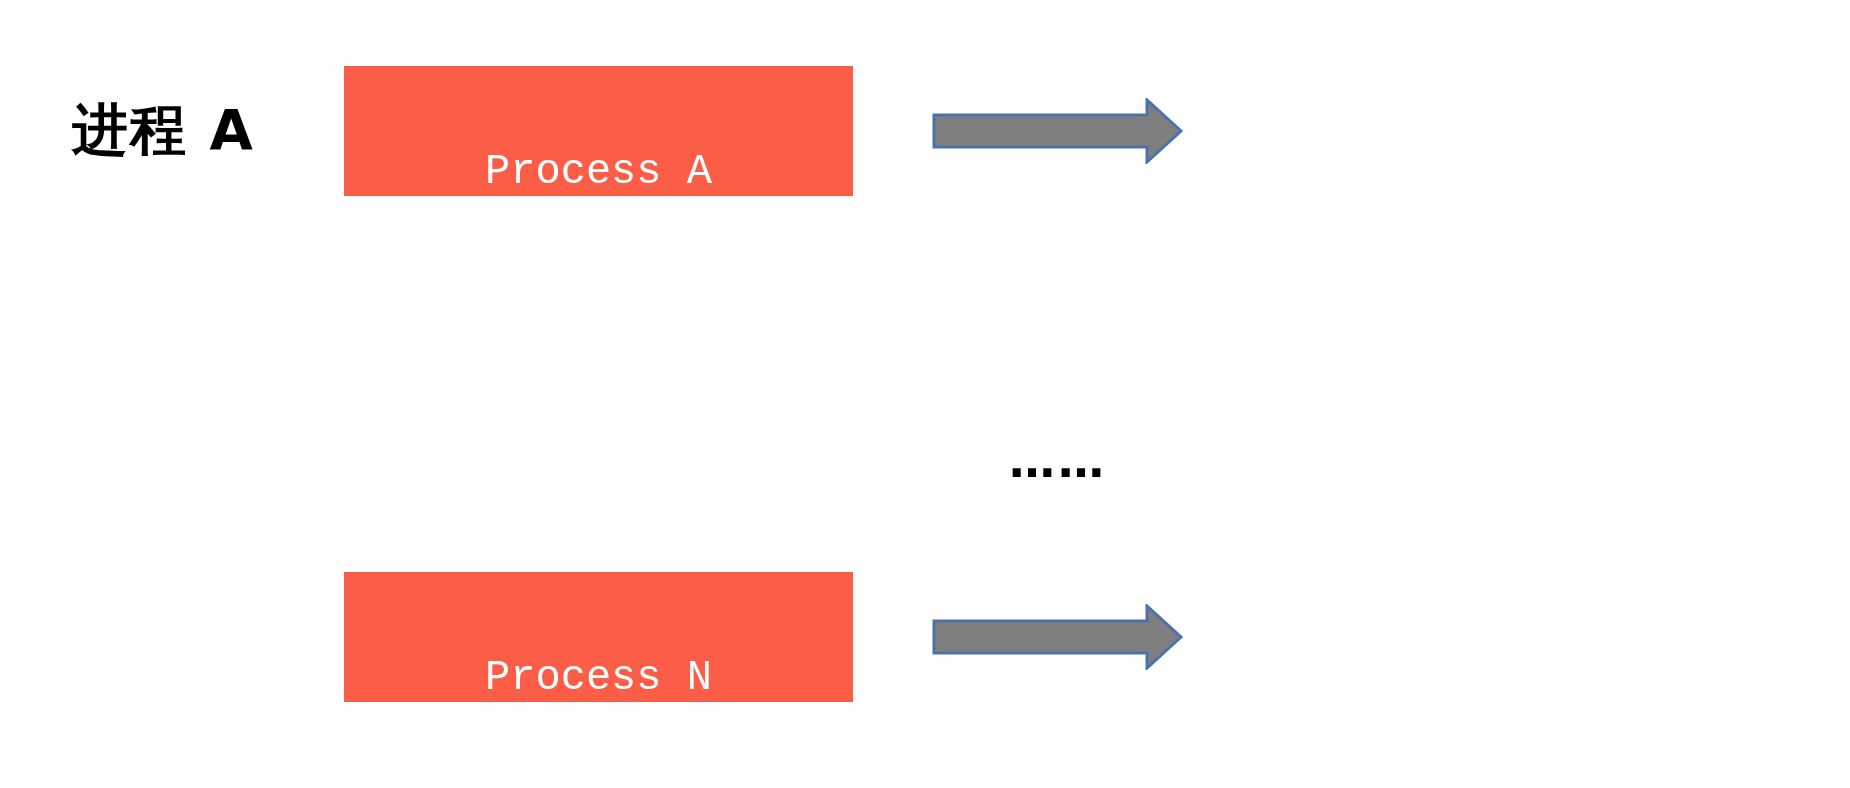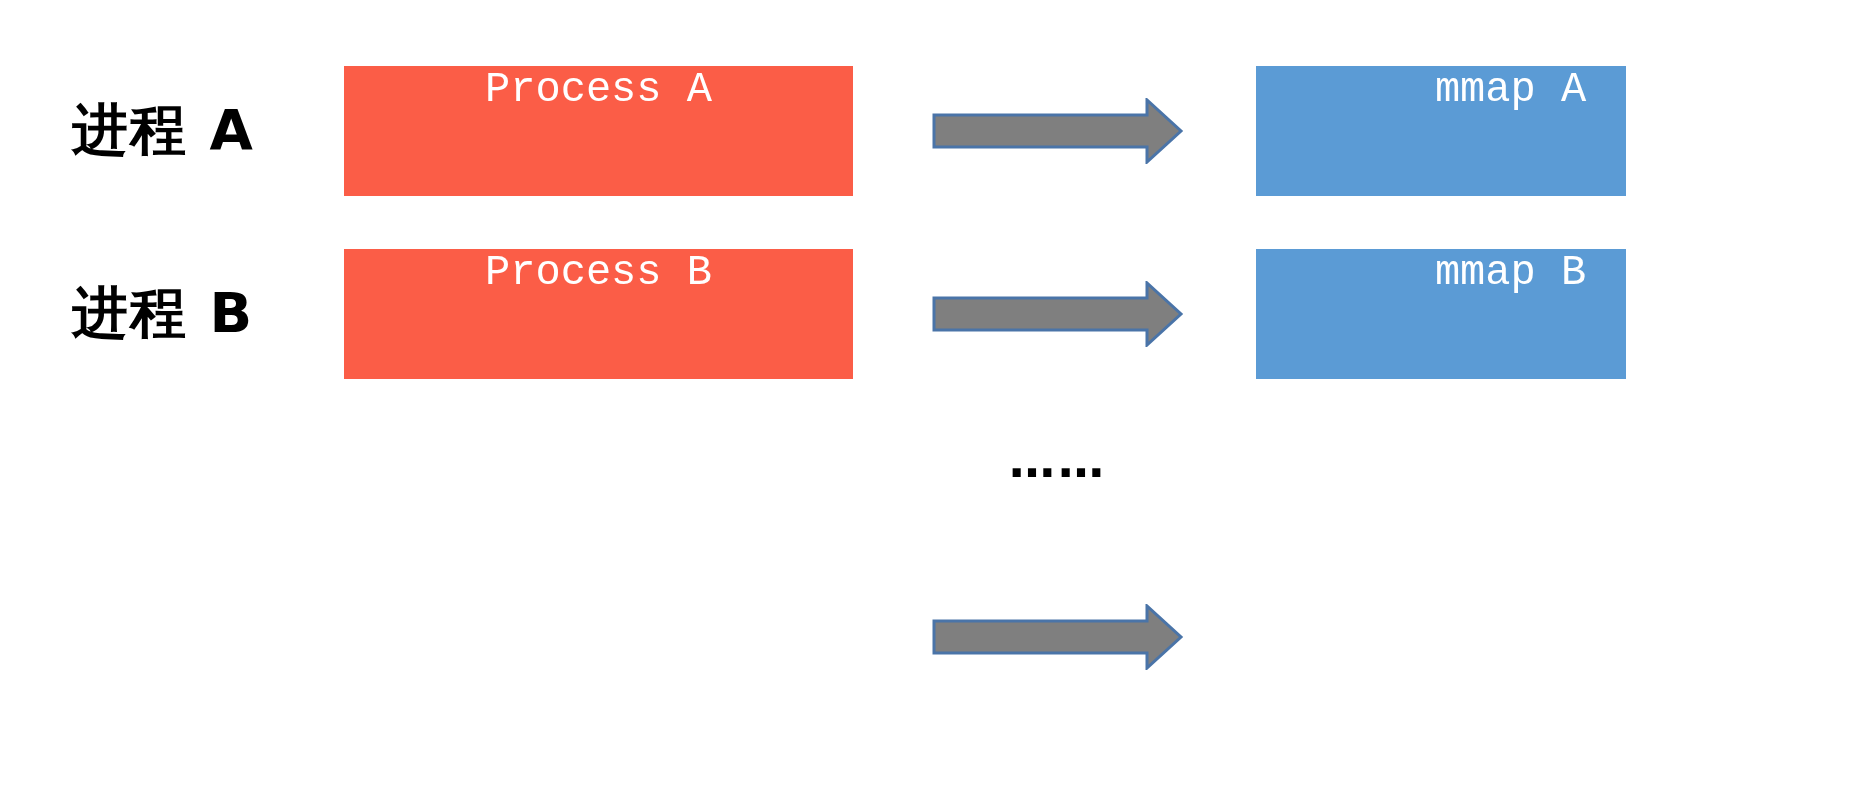--- a/index.html
+++ b/index.html
@@ -37,21 +37,21 @@
     color: var(--label-text, #000000);
     letter-spacing: 2px;
     white-space: nowrap;
   }
   .box {
     position: absolute;
     top: 0;
     height: 130px;
     width: 509px;
     display: flex;
-    align-items: flex-start;
+    align-items: flex-end;
     justify-content: center;
     color: var(--box-text, #ffffff);
     font-family: "Liberation Mono", "DejaVu Sans Mono", monospace;
     font-size: 42px;
     white-space: nowrap;
   }
   .process-box {
     left: 344px;
     background: var(--process-box, #fb5d47);
   }
@@ -94,43 +94,29 @@
   <div class="row row-a">
     <div class="row-label">进程 A</div>
     <div class="box process-box">
       <span>Process A</span>
     </div>
     <div class="arrow-wrap">
       <svg width="252" height="66" viewBox="0 0 252 66" aria-hidden="true">
         <polygon class="arrow-shape" points="2,17 215,17 215,2 249,33 215,64 215,49 2,49"></polygon>
       </svg>
     </div>
-    <div class="box mmap-box">
-      <span>mmap A</span>
-    </div>
   </div>
 
-  <div class="row row-b">
-    <div class="row-label">进程 B</div>
-    <div class="box process-box">
-      <span>Process B</span>
-    </div>
-    <div class="arrow-wrap">
-      <svg width="252" height="66" viewBox="0 0 252 66" aria-hidden="true">
-        <polygon class="arrow-shape" points="2,17 215,17 215,2 249,33 215,64 215,49 2,49"></polygon>
-      </svg>
-    </div>
-    <div class="box mmap-box">
-      <span>mmap B</span>
-    </div>
-  </div>
 
   <div class="ellipsis">……</div>
 
   <div class="row row-n">
+    <div class="box process-box">
+      <span>Process N</span>
+    </div>
     <div class="arrow-wrap">
       <svg width="252" height="66" viewBox="0 0 252 66" aria-hidden="true">
         <polygon class="arrow-shape" points="2,17 215,17 215,2 249,33 215,64 215,49 2,49"></polygon>
       </svg>
     </div>
   </div>
 
 </div>
 
 </body></html>

